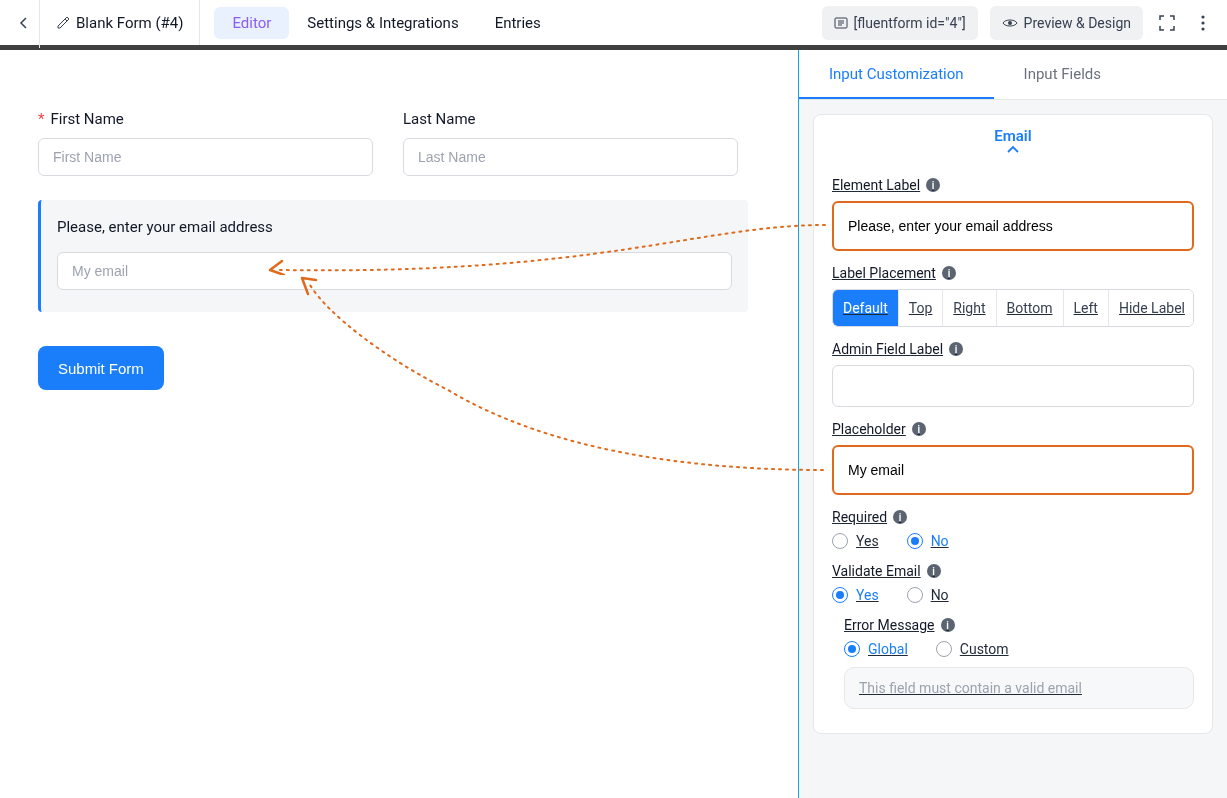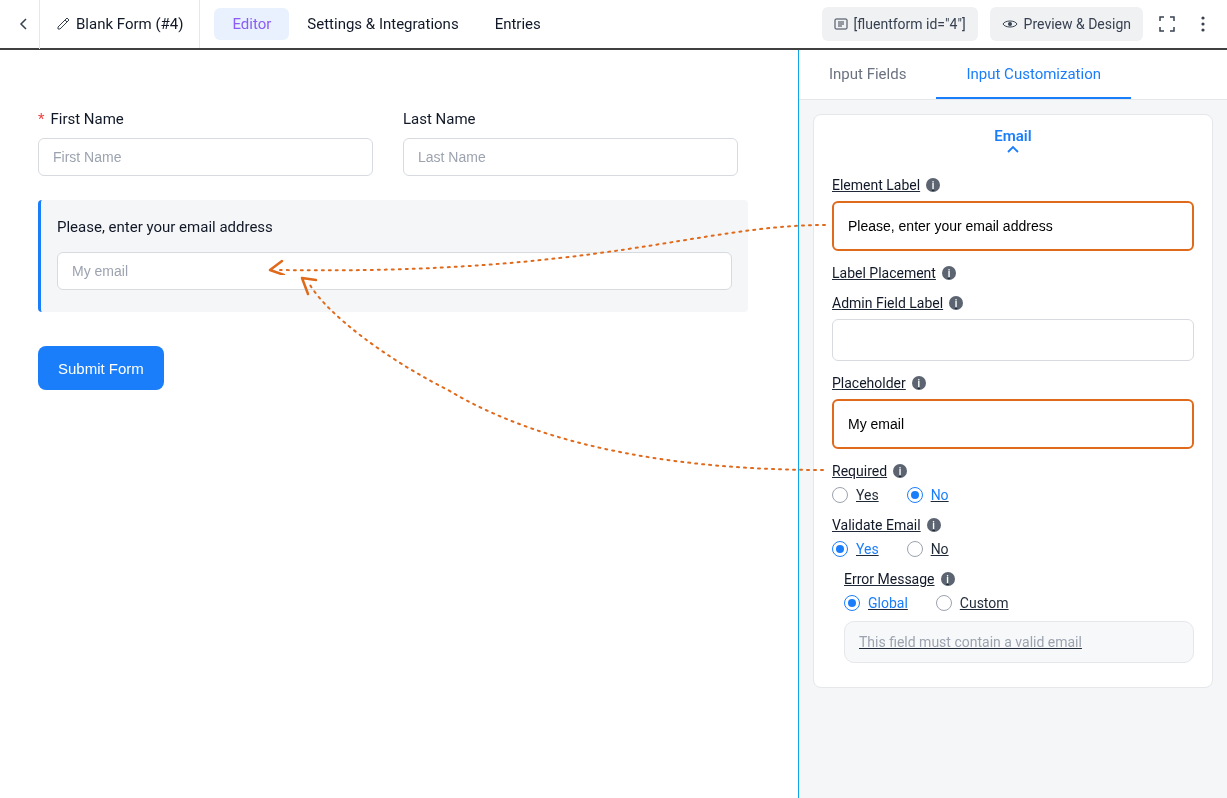--- a/index.html
+++ b/index.html
@@ -12,21 +12,21 @@
     height: 798px;
     overflow: hidden;
     position: relative;
   }
 
   
   .topbar {
     display: flex;
     align-items: center;
     height: 50px;
-    border-bottom: 2px solid #404040;
+    border-bottom: 5px solid #404040;
     padding: 0 8px;
   }
   .back-btn {
     width: 32px; height: 50px;
     display:flex; align-items:center; justify-content:center;
     border-right: 1px solid #e5e7eb;
     cursor:pointer;
   }
   .title-wrap {
     display:flex; align-items:center; gap:6px;
@@ -386,22 +386,22 @@
     <svg class="anno" style="left:288px; top:220px;" width="540" height="220" viewBox="0 0 540 220">
       <path d="M535 200 C400 200 260 180 160 120 C100 90 40 45 22 15" fill="none" stroke="#e06a1c" stroke-width="2" stroke-dasharray="2 5" stroke-linecap="round"></path>
       <path d="M14 8 L28 10 M14 8 L20 24" stroke="#e06a1c" stroke-width="2.5" fill="none" stroke-linecap="round"></path>
     </svg>
 
   </div>
 
   <div class="sidebar">
 
     <div class="side-tabs">
+      <div class="side-tab active">Input Customization</div>
       <div class="side-tab">Input Fields</div>
-      <div class="side-tab active">Input Customization</div>
     </div>
 
     <div class="side-body">
       <div class="card">
         <div class="card-header">
           <span class="card-title">Email</span>
           <svg width="14" height="10" viewBox="0 0 14 10">
               <path d="M2 7 L7 2 L12 7" fill="none" stroke="#1a7efb" stroke-width="1.8"></path>
             </svg>
         </div>
@@ -413,20 +413,28 @@
               <span class="info-dot">i</span>
             </div>
             <input class="side-input highlight" value="Please, enter your email address" style="">
           </div>
 
           <div class="form-group">
             <div class="group-label">
               <span>Label Placement</span>
               <span class="info-dot">i</span>
             </div>
+            <div class="seg-group">
+              <div class="seg active">Default</div>
+              <div class="seg">Top</div>
+              <div class="seg">Right</div>
+              <div class="seg">Bottom</div>
+              <div class="seg">Left</div>
+              <div class="seg">Hide Label</div>
+            </div>
           </div>
 
           <div class="form-group">
             <div class="group-label">
               <span>Admin Field Label</span>
               <span class="info-dot">i</span>
             </div>
             <input class="side-input" style="">
           </div>
 

